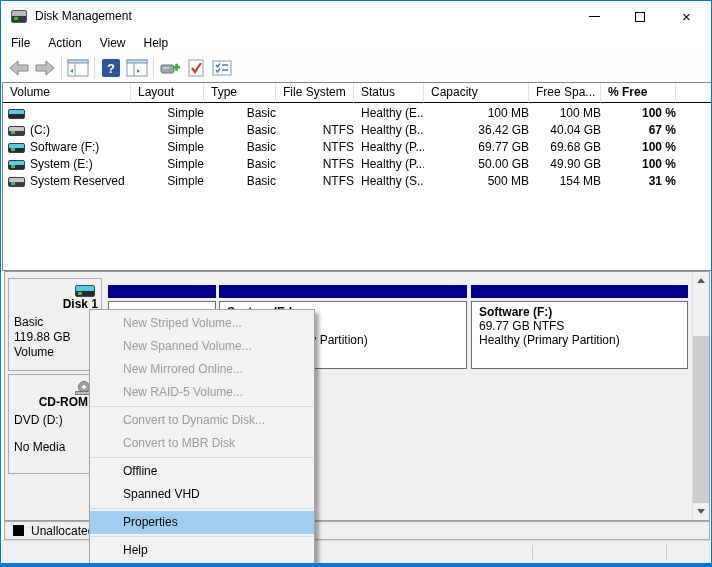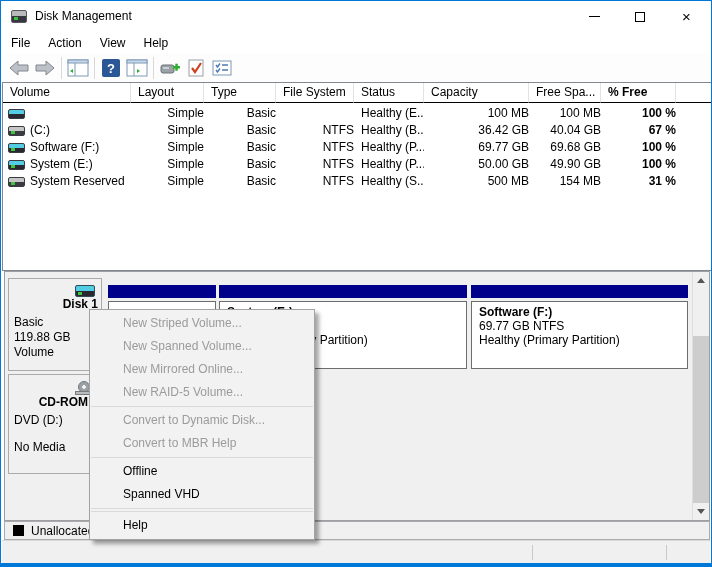--- a/index.html
+++ b/index.html
@@ -322,22 +322,23 @@
     <div class="sdiv d2"></div>
   </div>
 
   <div class="ctxmenu">
     <div class="mi disabled">New Striped Volume...</div>
     <div class="mi disabled">New Spanned Volume...</div>
     <div class="mi disabled">New Mirrored Online...</div>
     <div class="mi disabled">New RAID-5 Volume...</div>
     <div class="msep"></div>
     <div class="mi disabled">Convert to Dynamic Disk...</div>
-    <div class="mi disabled">Convert to MBR Help</div>
+    <div class="mi disabled">Convert to MBR Disk</div>
     <div class="msep"></div>
     <div class="mi">Offline</div>
     <div class="mi">Spanned VHD</div>
     <div class="msep"></div>
+    <div class="mi highlight">Properties</div>
     <div class="msep"></div>
     <div class="mi">Help</div>
   </div>
 
 </div>
 
 </body></html>

